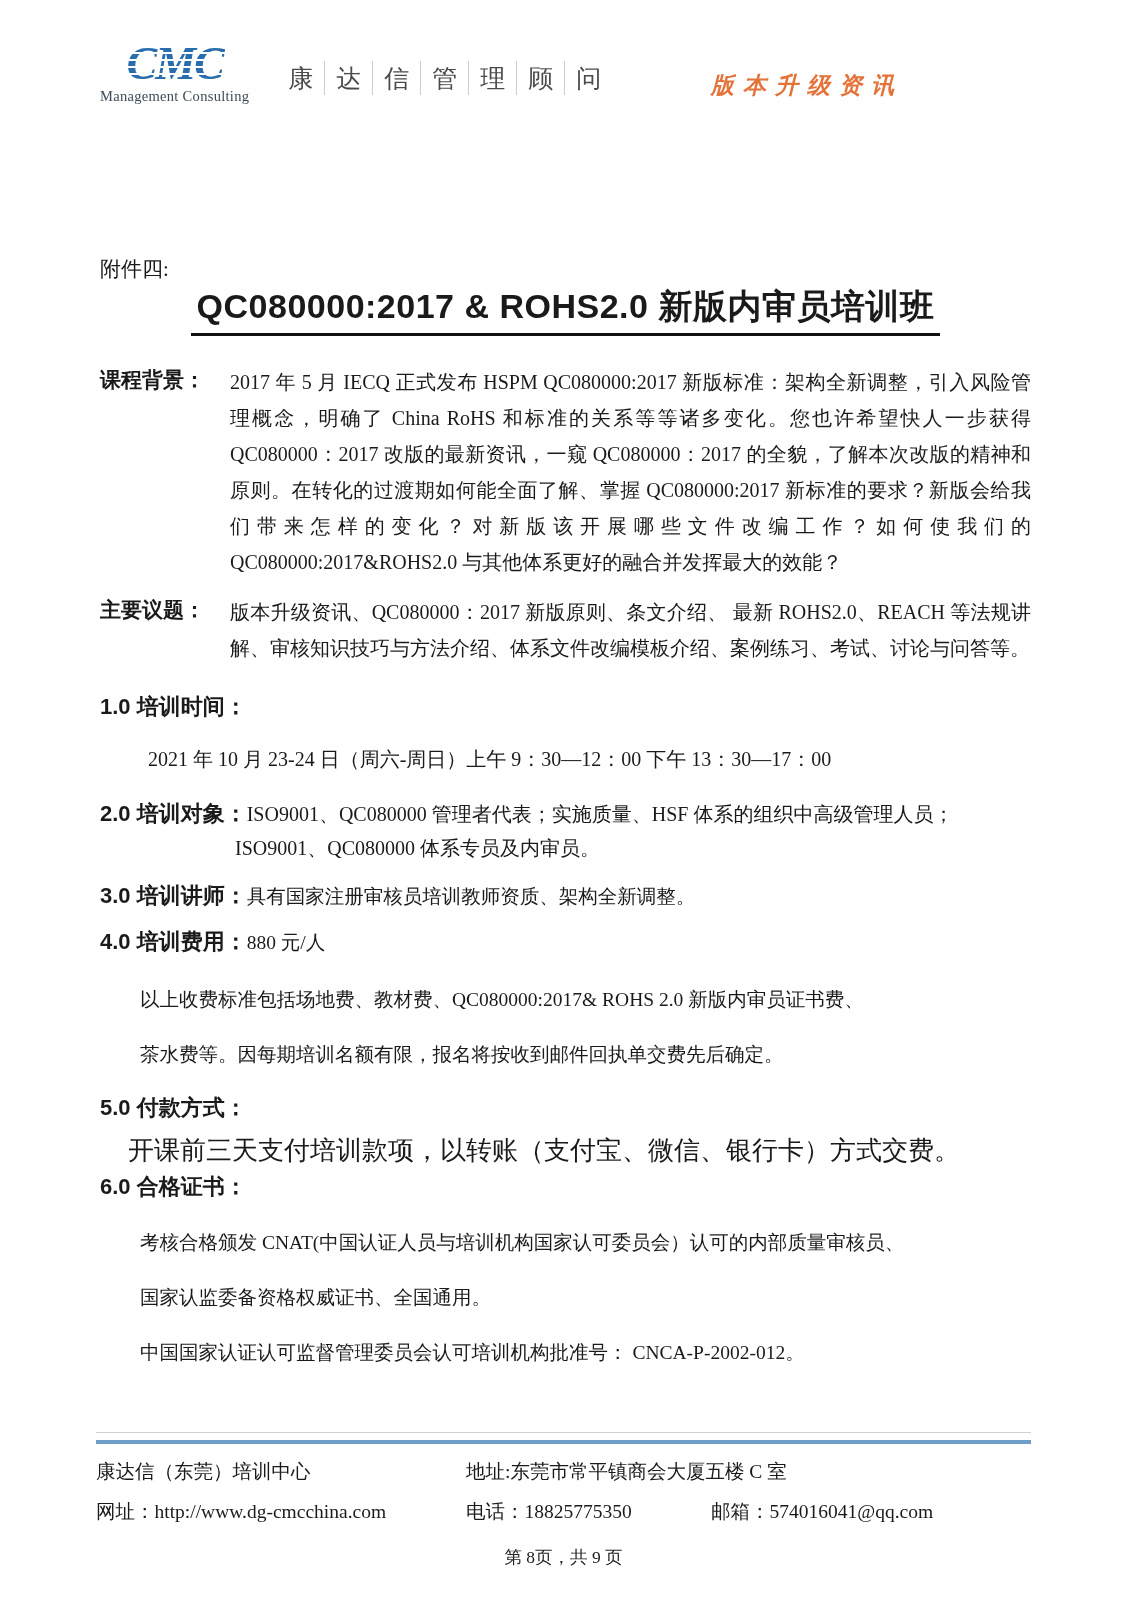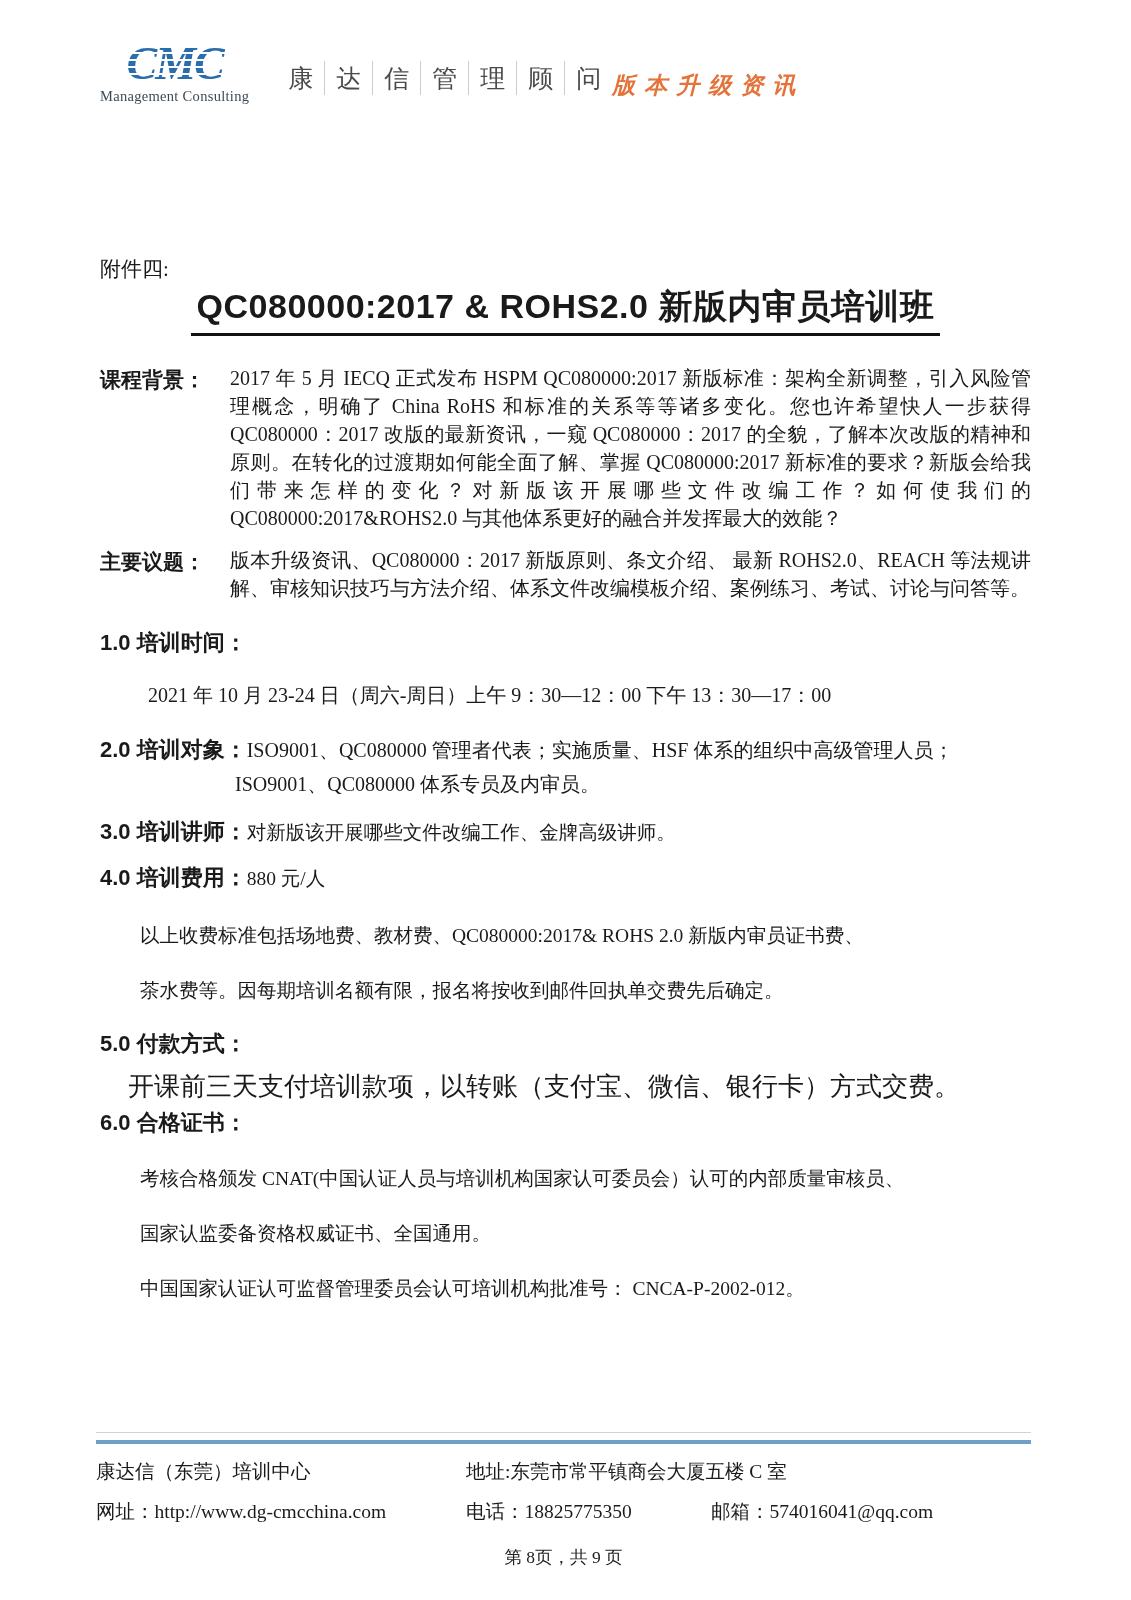--- a/index.html
+++ b/index.html
@@ -8,21 +8,21 @@
     width: 1131px; height: 1600px;
     position: relative;
     font-family: "Liberation Serif", "DejaVu Serif", serif;
     color: #1a1a1a;
     overflow: hidden;
   }
   .content { padding: 0 100px; }
 
   
   .header {
-    display: flex; justify-content: flex-start; align-items: flex-start;
+    display: flex; justify-content: space-between; align-items: flex-start;
     padding: 42px 100px 0 100px;
   }
   .header-left { display: flex; align-items: center; }
   .cmc-logo { position: relative; display: inline-block; text-align: center; }
   .cmc-text {
     font-family: "Liberation Serif", serif;
     font-style: italic; font-weight: bold;
     font-size: 46px; line-height: 44px;
     color: #2a6dad; letter-spacing: -2px;
     display: block;
@@ -61,21 +61,21 @@
     font-size: 34px; font-weight: bold; letter-spacing: 0.5px;
     border-bottom: 3px solid #111111; padding: 0 6px 3px 6px;
   }
   .label-row { display: flex; margin-top: 28px; }
   .label-row .row-label {
     flex: 0 0 130px;
     font-family: "Liberation Sans", sans-serif;
     font-weight: bold; font-size: 21px; line-height: 32px;
   }
   .label-row .row-text {
-    flex: 1; font-size: 20px; line-height: 28px; text-align: justify;
+    flex: 1; font-size: 20px; line-height: 36px; text-align: justify;
   }
   .topics-row { margin-top: 14px; }
   .sec-heading {
     font-family: "Liberation Sans", sans-serif;
     font-weight: bold; font-size: 22px; line-height: 30px;
   }
   .h-s1 { margin-top: 26px; }
   .s1-text { margin-top: 24px; padding-left: 48px; font-size: 20px; }
   .hang-row { margin-top: 24px; padding-left: 135px; text-indent: -135px; font-size: 20px; line-height: 34px; }
   .hang-row .inline-heading {
@@ -153,21 +153,21 @@
   </div>
 
   <div class="sec-heading h-s1">1.0 培训时间：</div>
   <div class="s1-text">2021 年 10 月 23-24 日（周六-周日）上午 9：30—12：00 下午 13：30—17：00</div>
 
   <div class="hang-row">
     <span class="inline-heading">2.0 培训对象：</span><span>ISO9001、QC080000 管理者代表；实施质量、HSF 体系的组织中高级管理人员；ISO9001、QC080000 体系专员及内审员。</span>
   </div>
 
   <div class="inline-row s3-row">
-    <span class="inline-heading">3.0 培训讲师：</span><span>对新版该开展哪些文件改编工作、金牌高级讲师。</span>
+    <span class="inline-heading">3.0 培训讲师：</span><span>具有国家注册审核员培训教师资质、架构全新调整。</span>
   </div>
 
   <div class="inline-row s4-row">
     <span class="inline-heading">4.0 培训费用：</span><span>880 元/人</span>
   </div>
 
   <div class="note">以上收费标准包括场地费、教材费、QC080000:2017&amp; ROHS 2.0 新版内审员证书费、</div>
   <div class="note">茶水费等。因每期培训名额有限，报名将按收到邮件回执单交费先后确定。</div>
 
   <div class="sec-heading h-s5">5.0 付款方式：</div>

